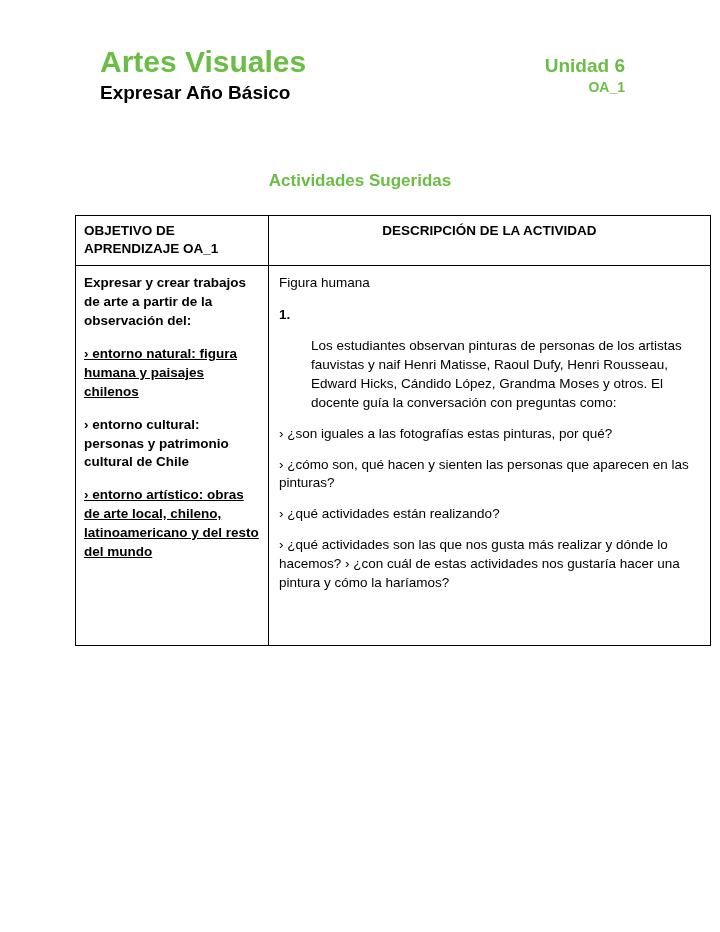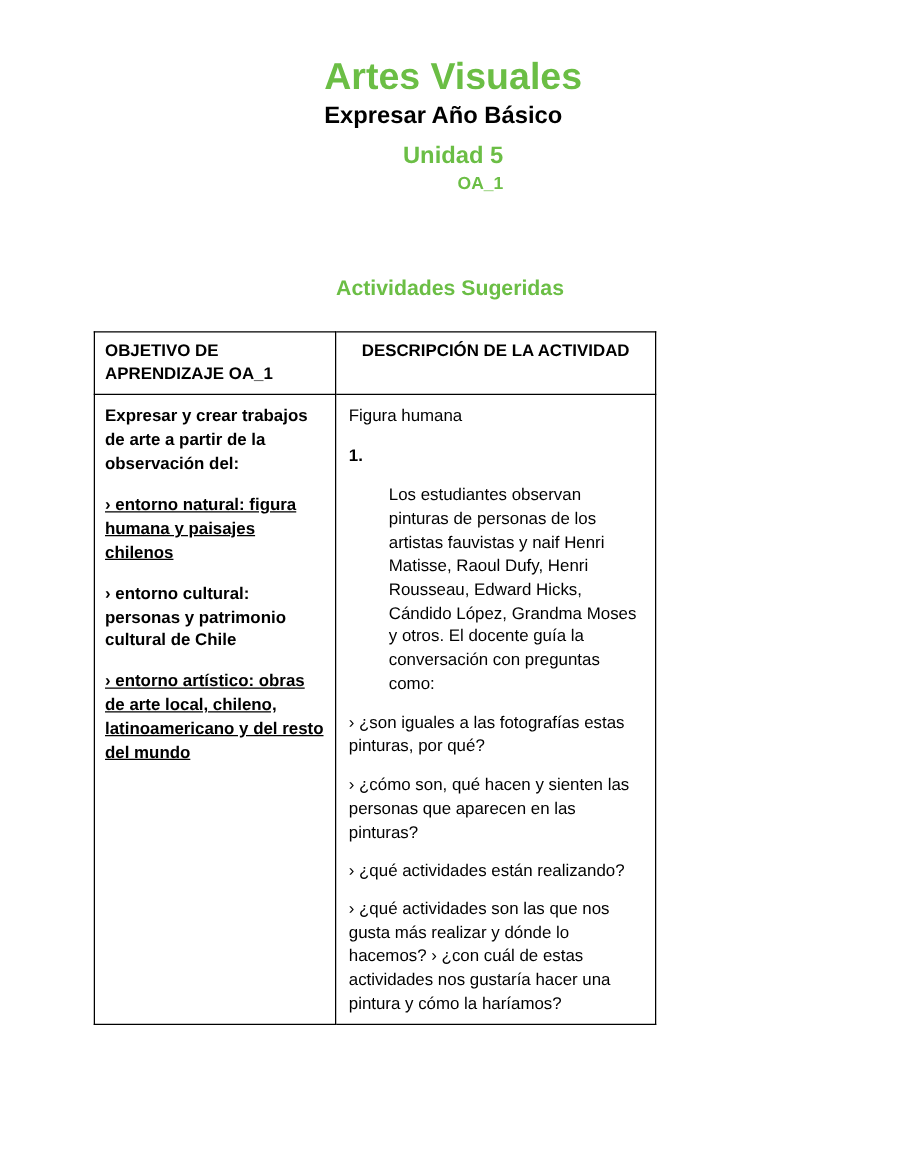--- a/index.html
+++ b/index.html
@@ -14,23 +14,22 @@
     position: relative;
     width: 720px;
     height: 932px;
     background: #ffffff;
     padding: 45px 75px 0 75px;
     overflow: hidden;
   }
   .header-row {
     display: flex;
     justify-content: space-between;
-    align-items: center;
+    align-items: flex-start;
     padding: 0 20px 0 25px;
-    flex-direction: column;
   }
   .brand-title {
     color: #6bbe45;
     font-size: 30px;
     font-weight: bold;
     line-height: 1.15;
   }
   .brand-subtitle {
     color: #000000;
     font-size: 19px;
@@ -53,21 +52,21 @@
   .section-title {
     text-align: center;
     color: #6bbe45;
     font-size: 17px;
     font-weight: bold;
     margin-top: 67px;
   }
   table.activities {
     border-collapse: collapse;
     table-layout: fixed;
-    width: 450px;
+    width: 636px;
     margin-top: 24px;
   }
   table.activities td {
     border: 1px solid #000000;
     vertical-align: top;
     font-size: 13.5px;
     line-height: 1.4;
   }
   .head-row td { height: 50px; }
   .th-left {
@@ -100,21 +99,21 @@
 <body>
 
 <div class="page">
 
   <div class="header-row">
     <div class="header-left">
       <div class="brand-title">Artes Visuales</div>
       <div class="brand-subtitle">Expresar Año Básico</div>
     </div>
     <div class="header-right">
-      <div class="unit-label">Unidad 5</div>
+      <div class="unit-label">Unidad 6</div>
       <div class="oa-label">OA_1</div>
     </div>
   </div>
 
   <div class="section-title">Actividades Sugeridas</div>
 
   <table class="activities">
     <colgroup>
       <col style="width:193px">
       <col>

